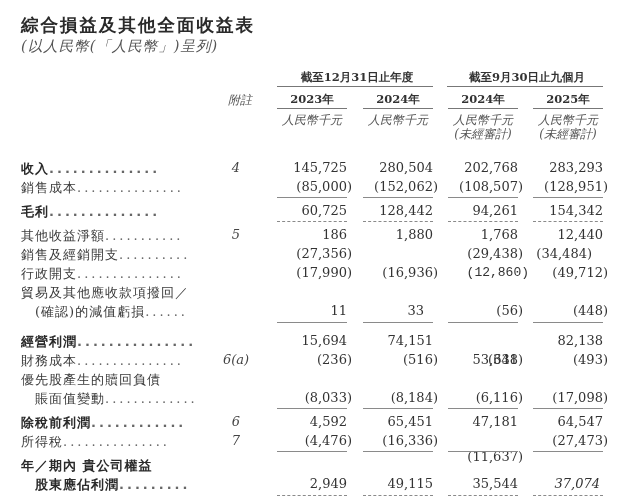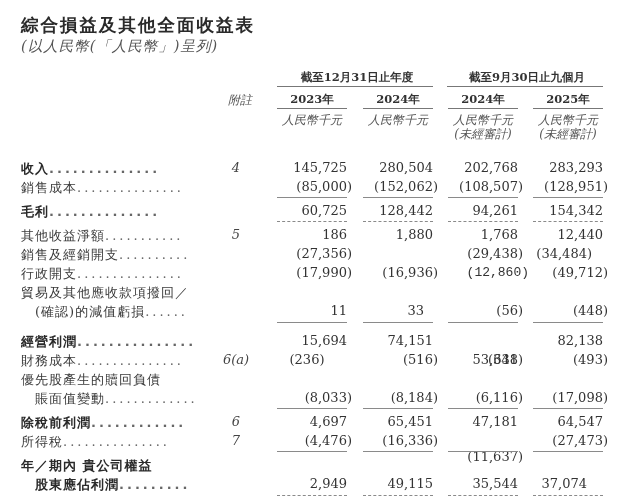--- a/index.html
+++ b/index.html
@@ -150,60 +150,60 @@
     <div class="row" style="top: 333px;">
       <div class="label bold"><span>經營利潤</span><span class="dots">...............</span></div>
       <div class="val" style="left: 257px;">15,694</div>
       <div class="val" style="left: 343px;">74,151</div>
       <div class="val" style="left: 428px; margin-top: 19px;">53,638</div>
       <div class="val" style="left: 513px;">82,138</div>
     </div>
     <div class="row" style="top: 352px;">
       <div class="label"><span>財務成本</span><span class="dots">...............</span></div>
       <div class="note">6(a)</div>
-      <div class="val" style="left: 262px; text-align: center;">(236)</div>
+      <div class="val" style="left: 262px;">(236)</div>
       <div class="val" style="left: 348px;">(516)</div>
       <div class="val" style="left: 433px;">(341)</div>
       <div class="val" style="left: 518px;">(493)</div>
     </div>
     <div class="row" style="top: 371px; padding-left: 36px;">
       <div class="label"><span>優先股產生的贖回負債</span></div>
     </div>
     <div class="row" style="top: 390px;">
       <div class="label indent"><span>賬面值變動</span><span class="dots">.............</span></div>
       <div class="val" style="left: 262px;">(8,033)</div>
       <div class="val" style="left: 348px;">(8,184)</div>
       <div class="val" style="left: 433px;">(6,116)</div>
       <div class="val" style="left: 518px;">(17,098)</div>
     </div>
     <div class="row" style="top: 414px;">
       <div class="label bold"><span>除稅前利潤</span><span class="dots">............</span></div>
       <div class="note">6</div>
-      <div class="val" style="left: 257px;">4,697</div>
+      <div class="val" style="left: 257px;">4,592</div>
       <div class="val" style="left: 343px;">65,451</div>
       <div class="val" style="left: 428px;">47,181</div>
       <div class="val" style="left: 513px;">64,547</div>
     </div>
     <div class="row" style="top: 433px;">
       <div class="label"><span>所得稅</span><span class="dots">...............</span></div>
       <div class="note">7</div>
       <div class="val" style="left: 262px;">(4,476)</div>
       <div class="val" style="left: 348px;">(16,336)</div>
       <div class="val" style="left: 433px; margin-top: 16px;">(11,637)</div>
       <div class="val" style="left: 518px;">(27,473)</div>
     </div>
     <div class="row" style="top: 457px;">
       <div class="label bold"><span>年／期內 貴公司權益</span></div>
     </div>
     <div class="row" style="top: 476px;">
       <div class="label bold indent"><span>股東應佔利潤</span><span class="dots">.........</span></div>
       <div class="val" style="left: 257px;">2,949</div>
       <div class="val" style="left: 343px;">49,115</div>
       <div class="val" style="left: 428px;">35,544</div>
-      <div class="val" style="left: 497px;">37,074</div>
+      <div class="val" style="left: 510px; font-style: italic;">37,074</div>
     </div>
     <div class="rule" style="left: 277px; top: 197px;"></div>
     <div class="rule" style="left: 363px; top: 197px;"></div>
     <div class="rule" style="left: 448px; top: 197px;"></div>
     <div class="rule" style="left: 533px; top: 197px;"></div>
     <div class="rule dash" style="left: 277px; top: 221px;"></div>
     <div class="rule dash" style="left: 363px; top: 221px;"></div>
     <div class="rule dash" style="left: 448px; top: 221px;"></div>
     <div class="rule dash" style="left: 533px; top: 221px;"></div>
     <div class="rule" style="left: 277px; top: 322px;"></div>

